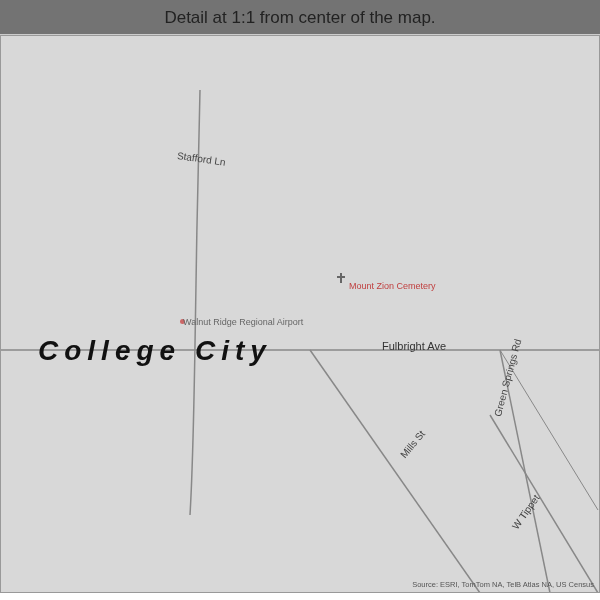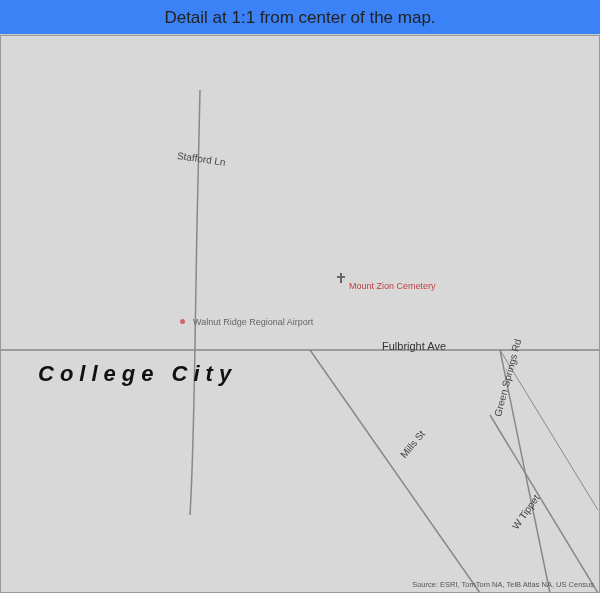--- a/index.html
+++ b/index.html
@@ -9,21 +9,21 @@
       overflow: hidden;
       font-family: Arial, sans-serif;
       background: #fff;
     }
     #title-bar {
       text-align: center;
       padding: 8px 10px 6px;
       font-size: 17px;
       font-weight: normal;
       color: #222;
-      background: #3b82f6;
+      background: #737373;
       border-bottom: 1px solid #ccc;
     }
     #map-container {
       position: relative;
       width: 600px;
       height: 558px;
       background: #d8d8d8;
       overflow: hidden;
     }
     
@@ -44,28 +44,27 @@
     
     .map-label {
       position: absolute;
       font-family: Arial, sans-serif;
       color: #333;
       white-space: nowrap;
       pointer-events: none;
     }
 
     #label-college-city {
-      font-size: 22px;
+      font-size: 28px;
       font-weight: bold;
       font-style: italic;
       letter-spacing: 6px;
       color: #111;
       left: 38px;
       top: 300px;
-      margin-top: 26px;
     }
 
     #label-fulbright {
       font-size: 11px;
       color: #333;
       left: 338px;
       top: 305px;
       padding-left: 44px;
     }
 
@@ -101,21 +100,21 @@
       color: #444;
       left: 510px;
       top: 490px;
       transform: rotate(-55deg);
       transform-origin: top left;
     }
 
     #label-airport {
       font-size: 9px;
       color: #666;
-      left: 185px;
+      left: 175px;
       top: 282px;
       padding-left: 8px;
     }
 
     #label-cemetery {
       font-size: 9px;
       color: #c04040;
       left: 349px;
       top: 246px;
     }

